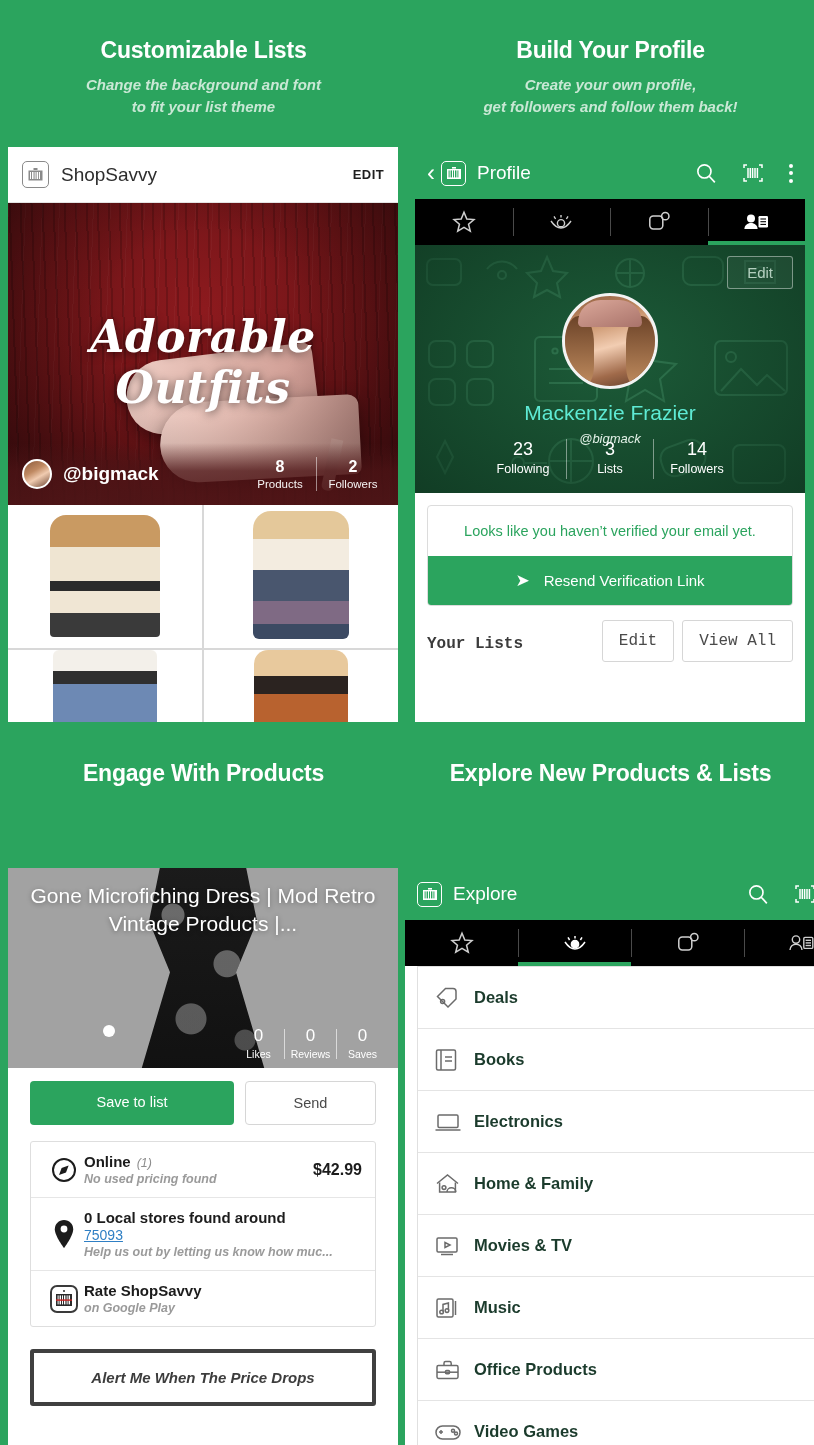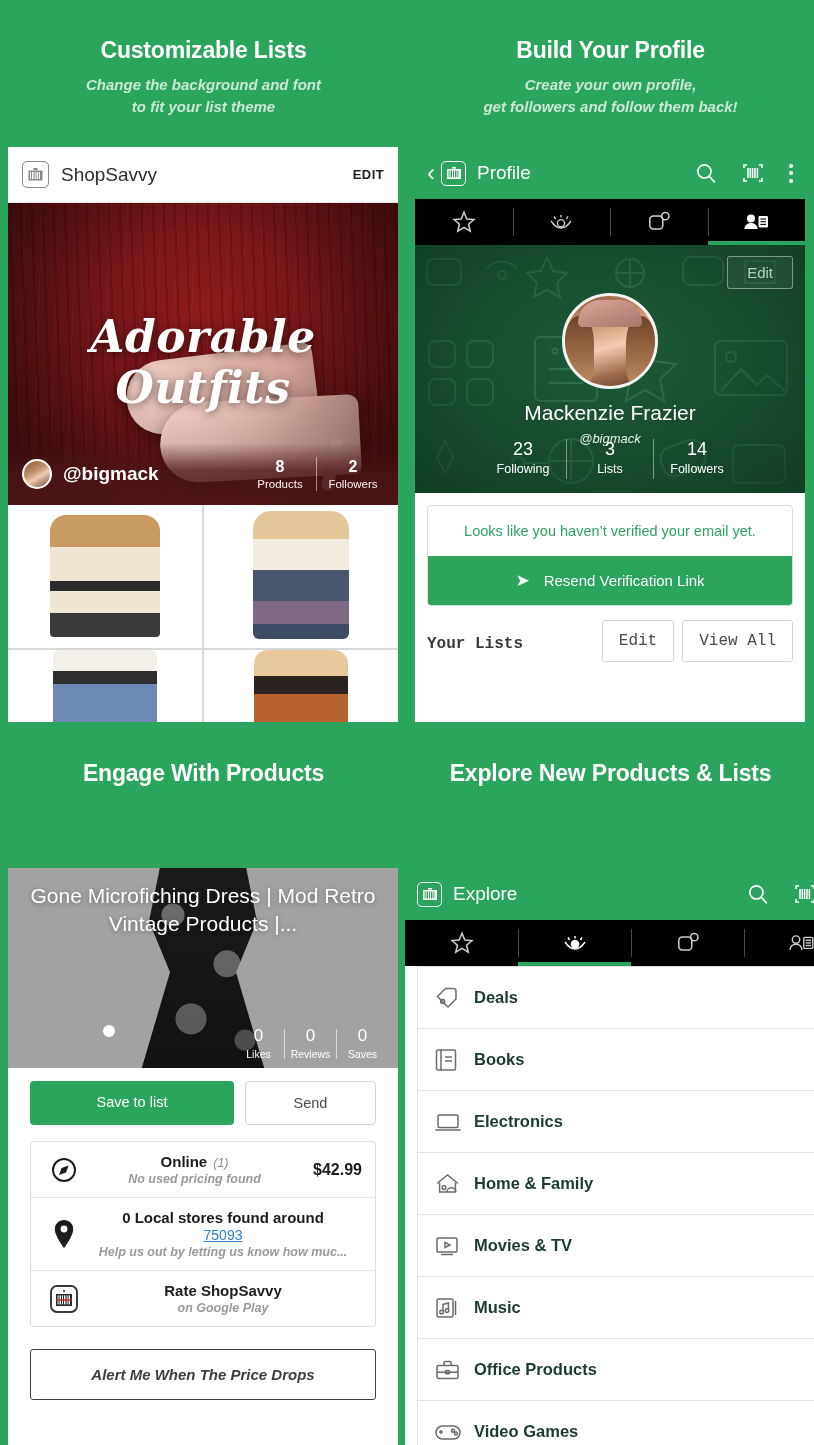--- a/index.html
+++ b/index.html
@@ -125,21 +125,21 @@
     width: 96px; height: 96px; border-radius: 50%; border: 3px solid #f3f3f3; overflow: hidden;
     background: linear-gradient(165deg,#8d5b3d 0%,#c79068 30%,#f2cdb2 55%,#a06a4a 80%,#5f3c2a 100%);
   }
   .av-hat { position: absolute; left: 14%; top: 4%; width: 72%; height: 30%;
     border-radius: 40px 40px 8px 8px; background: linear-gradient(160deg,#dba89a,#a9736a); }
   .av-hair-l { position: absolute; left: -2%; top: 22%; width: 34%; height: 78%;
     border-radius: 50% 40% 30% 30%; background: linear-gradient(180deg,#6c4328,#c08c5f); }
   .av-hair-r { position: absolute; right: -2%; top: 22%; width: 34%; height: 78%;
     border-radius: 40% 50% 30% 30%; background: linear-gradient(180deg,#6c4328,#c08c5f); }
   .prof-name { position: absolute; left: 0; right: 0; top: 156px; text-align: center;
-    color: #ffffff; font-size: 21px; }
+    color: #5eead4; font-size: 21px; }
   .prof-handle { position: absolute; left: 0; right: 0; top: 186px; text-align: center;
     color: #e2f1e7; font-size: 13px; font-style: italic; }
   .prof-stats { position: absolute; left: 0; right: 0; bottom: 14px;
     display: flex; justify-content: center; align-items: flex-start; }
   .pstat { text-align: center; min-width: 86px; color: #fff; }
   .pstat .n { font-size: 18px; line-height: 1.15; }
   .pstat .l { font-size: 12.5px; margin-top: 2px; }
   .pstat-div { width: 1px; height: 40px; background: rgba(255,255,255,.45); }
 
   .verify-wrap { padding: 12px 12px 0 12px; background: #fff; }
@@ -181,33 +181,33 @@
   .prstat { text-align: center; min-width: 51px; color: #fff; }
   .prstat .n { font-size: 17px; line-height: 1.1; }
   .prstat .l { font-size: 10.5px; margin-top: 2px; }
   .prstat-div { width: 1px; height: 30px; background: rgba(255,255,255,.6); }
 
   .act-row { display: flex; gap: 11px; padding: 13px 22px; background: #fff; }
   .act-save { flex: 1.58; background: #2ba45e; color: #fff; border-radius: 4px; text-align: center; padding: 13px 0; font-size: 14.5px; }
   .act-send { flex: 1; background: #fff; color: #4a4a4a; border: 1px solid #d6d6d6; border-radius: 4px; text-align: center; padding: 13px 0; font-size: 14.5px; }
 
   .info-card { margin: 3px 22px 0 22px; border: 1px solid #dedede; border-radius: 3px; overflow: hidden; background: #fff; }
-  .info-row { display: flex; align-items: center; padding: 11px 13px; border-bottom: 1px solid #e6e6e6; text-align: center; }
+  .info-row { display: flex; align-items: center; padding: 11px 13px; border-bottom: 1px solid #e6e6e6; }
   .info-row:last-child { border-bottom: none; }
   .info-ic { width: 40px; flex: 0 0 40px; display: flex; align-items: center; justify-content: center; }
   .info-body { flex: 1; min-width: 0; }
   .info-t { font-size: 15px; font-weight: bold; color: #1c1c1c; }
   .info-t .paren { font-style: italic; font-weight: normal; color: #8e8e8e; font-size: 12.5px; margin-left: 6px; }
   .info-s { font-size: 12.5px; font-style: italic; font-weight: bold; color: #9a9a9a; margin-top: 2px;
     white-space: nowrap; overflow: hidden; text-overflow: ellipsis; }
   .info-zip { font-size: 14px; color: #2f7fc4; text-decoration: underline; margin-top: 1px; }
   .info-price { font-size: 16px; font-weight: bold; color: #1c1c1c; padding-left: 8px; }
 
   .alert-btn {
-    margin: 22px 22px 0 22px; border: 1px solid #404040; border-radius: 3px;
+    margin: 22px 22px 0 22px; border: 4px solid #404040; border-radius: 3px;
     text-align: center; padding: 16px 0; font-size: 15px; font-style: italic; font-weight: bold; color: #3d3d3d;
   }
   .comm-rev { margin: 26px 22px 0 22px; font-size: 13px; font-style: italic; font-weight: bold; color: #9a9a9a; }
 
   
   #phone-explore { left: 405px; top: 868px; width: 452px; height: 577px; }
   .exp-list { background: #fff; padding: 0 12px; }
   .exp-card { border: 1px solid #e0e0e0; border-top: none; }
   .exp-card.first { border-top: 1px solid #e0e0e0; }
   .exp-item { display: flex; align-items: center; height: 61px; padding: 0 16px; background: #fff; }

